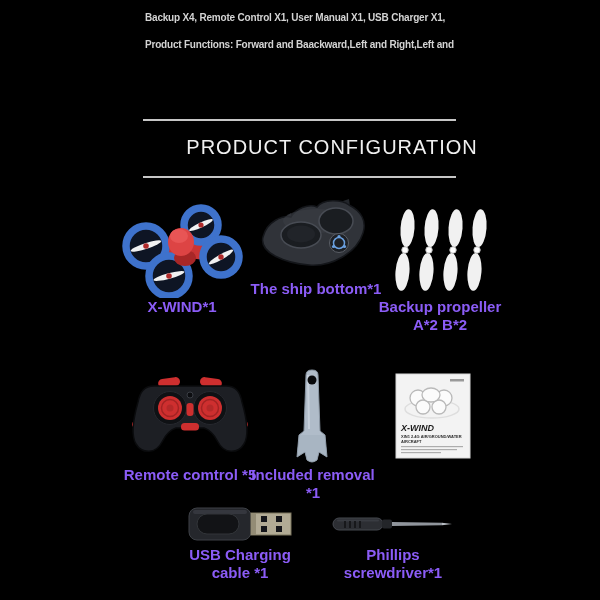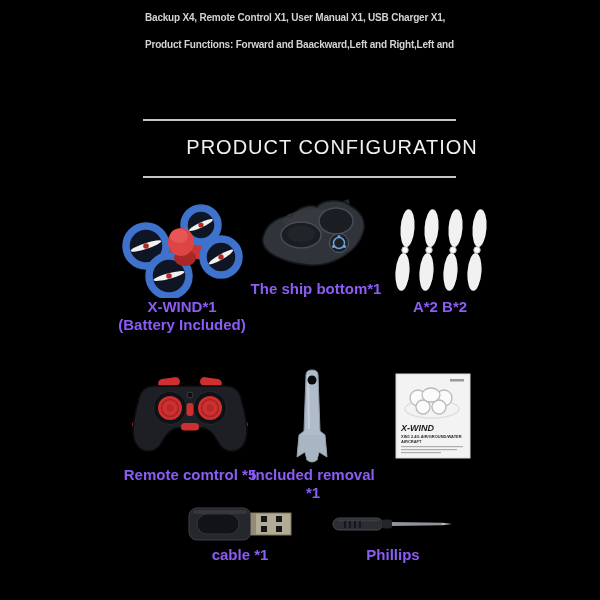--- a/index.html
+++ b/index.html
@@ -71,21 +71,20 @@
           <circle cx="100" cy="55" r="2.7"></circle>
             <circle cx="48" cy="74" r="2.8"></circle>
         </g>
 
         <ellipse cx="64" cy="56" rx="11" ry="8" fill="#a82727"></ellipse>
         <ellipse cx="60" cy="40" rx="13" ry="14" fill="#dd4444"></ellipse>
         <ellipse cx="58" cy="34" rx="9" ry="7" fill="#e85555"></ellipse>
       </svg>
     </div>
     <div class="lbl">X-WIND*1</div>
-    <div class="lbl">(Battery Included)</div>
   </div>
 
   <div class="cell" style="left:251px;top:184px;width:130px">
     <div class="imgbox" style="height:96px">
       <svg width="118" height="82" viewBox="0 0 118 82">
         <polygon points="16,34 34,22 38,34" fill="#23262b"></polygon>
         <polygon points="20,32 30,26 32,33" fill="#5c9be8"></polygon>
         <polygon points="74,14 92,8 94,22" fill="#23262b"></polygon>
         <polygon points="80,16 90,12 91,20" fill="#5c9be8"></polygon>
         <path d="M6,46 C10,30 26,24 34,26 C38,18 52,12 60,16 C66,8 84,8 92,14 C104,20 110,30 106,42 C100,62 74,76 52,74 C28,72 2,62 6,46 Z" fill="#303339" stroke="#14161a" stroke-width="1.5"></path>
@@ -125,20 +124,21 @@
             </g>
         </g>
         <g fill="#ffffff" stroke="#c9c9c9">
           <circle cx="13" cy="46" r="3.2"></circle>
             <circle cx="37" cy="46" r="3.2"></circle>
           <circle cx="61" cy="46" r="3.2"></circle>
             <circle cx="85" cy="46" r="3.2"></circle>
         </g>
       </svg>
     </div>
+    <div class="lbl">Backup propeller</div>
     <div class="lbl">A*2 B*2</div>
   </div>
 
   <div class="cell" style="left:118px;top:366px;width:144px">
     <div class="imgbox" style="height:100px">
       <svg width="128" height="92" viewBox="0 0 128 92">
         <rect x="32" y="8" width="22" height="9" rx="4.5" transform="rotate(-8 43 12)" fill="#ce2f2f"></rect>
         <rect x="74" y="8" width="22" height="9" rx="4.5" transform="rotate(8 85 12)" fill="#ce2f2f"></rect>
         <rect x="6" y="51" width="13" height="8" rx="4" transform="rotate(22 12 55)" fill="#ce2f2f"></rect>
         <rect x="109" y="51" width="13" height="8" rx="4" transform="rotate(-22 116 55)" fill="#ce2f2f"></rect>
@@ -204,35 +204,37 @@
         <rect x="64" y="10" width="40" height="22" fill="#b2ab95" stroke="#7d765f"></rect>
         <rect x="64" y="10" width="5" height="22" fill="#938c75"></rect>
         <g fill="#15161a">
           <rect x="74" y="13" width="6" height="6"></rect>
             <rect x="89" y="13" width="6" height="6"></rect>
           <rect x="74" y="23" width="6" height="6"></rect>
             <rect x="89" y="23" width="6" height="6"></rect>
         </g>
       </svg>
     </div>
+    <div class="lbl">USB Charging</div>
     <div class="lbl">cable *1</div>
   </div>
 
   <div class="cell" style="left:328px;top:502px;width:130px">
     <div class="imgbox" style="height:44px">
       <svg width="126" height="26" viewBox="0 0 126 26">
         <rect x="3" y="7" width="50" height="12" rx="6" fill="#2c2e33" stroke="#45484f"></rect>
         <rect x="7" y="8.5" width="42" height="2" rx="1" fill="#3d4046" opacity="0.8"></rect>
         <g fill="#17181b">
           <rect x="14" y="10" width="2" height="7"></rect>
             <rect x="19" y="10" width="2" height="7"></rect>
           <rect x="24" y="10" width="2" height="7"></rect>
             <rect x="29" y="10" width="2" height="7"></rect>
         </g>
         <rect x="52" y="8.5" width="10" height="9" rx="2" fill="#232529"></rect>
         <polygon points="62,11 112,11.8 112,14.2 62,15" fill="#90959c"></polygon>
         <polygon points="112,11.8 122,12.9 112,14.2" fill="#b9bec4"></polygon>
       </svg>
     </div>
     <div class="lbl">Phillips</div>
+    <div class="lbl">screwdriver*1</div>
   </div>
 
 </div>
 
 </body></html>

